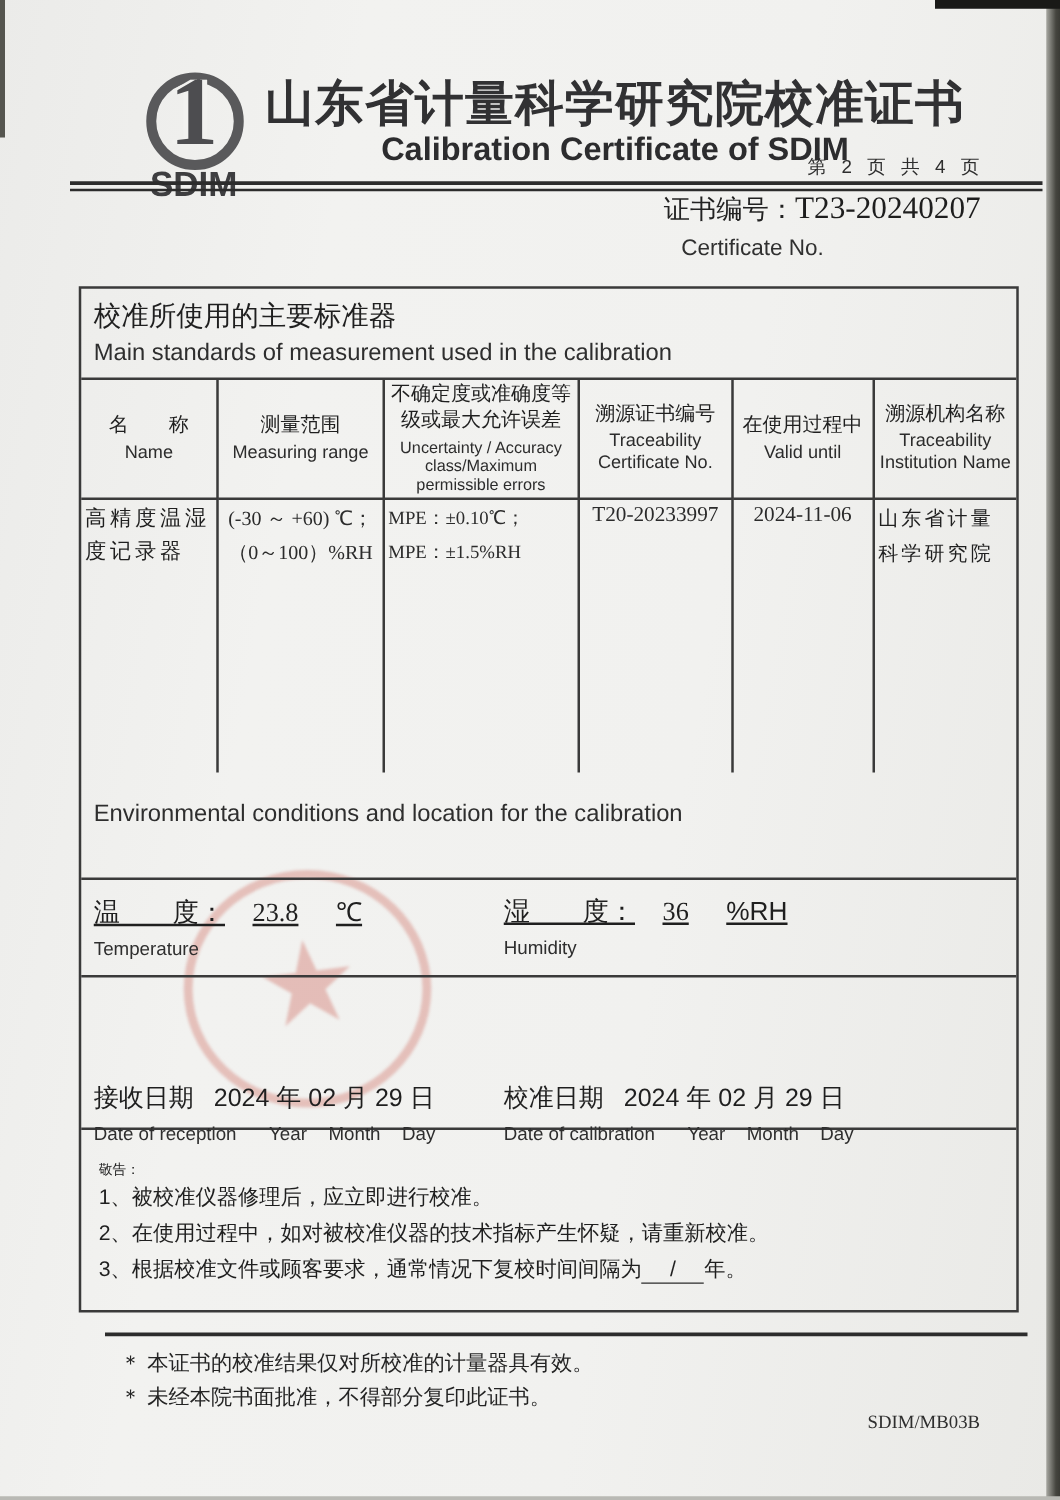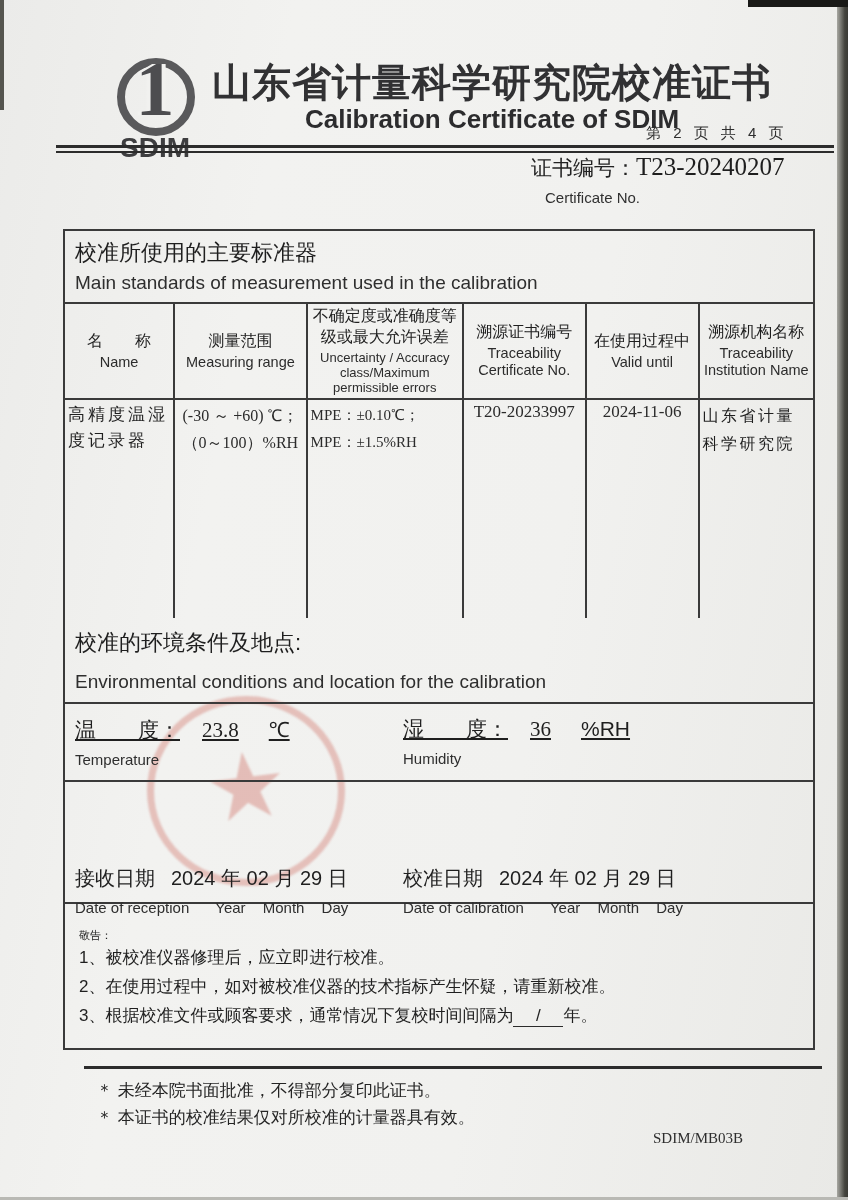--- a/index.html
+++ b/index.html
@@ -27,21 +27,21 @@
     font-family:"Liberation Serif",serif;font-weight:bold;font-size:39px;letter-spacing:1px;color:#313133;white-space:nowrap;}
   .title-en{position:absolute;left:208px;top:104px;width:568px;text-align:center;
     font-weight:bold;font-size:26px;color:#2c2c2e;}
   .page-info{position:absolute;left:646px;top:124px;font-size:15px;letter-spacing:4px;color:#2e2e2e;white-space:nowrap;}
   .rule-double{position:absolute;left:56px;top:145px;width:778px;height:8px;
     border-top:3px solid #2c2c2c;border-bottom:2px solid #2c2c2c;box-sizing:border-box;}
 
   .cert-block{position:absolute;left:531px;top:153px;}
   .cert-line1{font-size:21px;color:#222;white-space:nowrap;}
   .cert-number{font-family:"Liberation Serif",serif;font-size:25px;color:#1e1e1e;}
-  .cert-en{margin-top:7px;margin-left:14px;font-size:15px;color:#303030;}
+  .cert-en{margin-top:7px;margin-left:14px;font-size:18px;color:#303030;}
 
   
   .stamp{position:absolute;left:147px;top:696px;width:198px;height:190px;filter:blur(1.3px);pointer-events:none;}
   .stamp-ring{position:absolute;left:0;top:0;right:0;bottom:0;border:7px solid rgba(198,77,64,0.30);border-radius:50%;}
   .stamp-star{position:absolute;left:50%;top:50%;transform:translate(-50%,-54%) rotate(-7deg);
     font-size:92px;color:rgba(198,77,64,0.32);}
 
   
   .main-box{position:absolute;left:63px;top:229px;width:752px;height:821px;
     border:2px solid #3a3a3a;box-sizing:border-box;}
@@ -85,21 +85,21 @@
   .date-value{margin-left:16px;}
   .ymd{margin-left:26px;word-spacing:13px;}
 
   .notice{position:absolute;left:0;top:690px;width:100%;height:129px;box-sizing:border-box;padding:7px 14px;}
   .notice-title{font-size:11px;color:#1f1f1f;}
   .notice-item{font-size:17px;line-height:1.72;color:#1f1f1f;}
   .slash-underline{display:inline-block;width:50px;text-align:center;border-bottom:1.5px solid #2b2b2b;line-height:1.15;}
 
   .footer-rule{position:absolute;left:84px;top:1066px;width:738px;height:2.5px;background:#2c2c2c;}
   .footnotes{position:absolute;left:96px;top:1077px;font-size:17px;line-height:1.6;color:#242424;}
-  .form-code{position:absolute;left:653px;top:1130px;font-family:"Liberation Serif",serif;font-size:15px;color:#2e2e2e;}
+  .form-code{position:absolute;left:694px;top:1130px;font-family:"Liberation Serif",serif;font-size:15px;color:#2e2e2e;}
 </style>
 </head>
 <body>
 
 <div class="page">
 
   <div class="scan-right"></div>
   <div class="scan-top-right"></div>
   <div class="scan-top-left"></div>
   <div class="scan-bottom"></div>
@@ -182,21 +182,20 @@
           <div>MPE：±1.5%RH</div>
         </td>
         <td class="cell-certno">T20-20233997</td>
         <td class="cell-valid">2024-11-06</td>
         <td class="cell-inst">山东省计量科学研究院</td>
       </tr>
     </tbody>
       </table>
 
     <div class="sec sec-env">
-      <div class="sec-title-cn">校准的环境条件及地点:</div>
       <div class="sec-title-en">Environmental conditions and location for the calibration</div>
     </div>
 
     <div class="sec env-row row-th">
       <div class="env-left">
         <div class="env-line">
           <span>温　　度：</span><span class="env-value">23.8</span><span class="env-unit">℃</span>
         </div>
         <div class="env-sub">Temperature</div>
       </div>
@@ -233,18 +232,18 @@
       <div class="notice-item">1、被校准仪器修理后，应立即进行校准。</div>
       <div class="notice-item">2、在使用过程中，如对被校准仪器的技术指标产生怀疑，请重新校准。</div>
       <div class="notice-item">
         <span>3、根据校准文件或顾客要求，通常情况下复校时间间隔为</span><span class="slash-underline">/</span><span>年。</span>
       </div>
     </div>
   </div>
 
   <div class="footer-rule"></div>
   <div class="footnotes">
+    <div>＊ 本证书的校准结果仅对所校准的计量器具有效。</div>
     <div>＊ 未经本院书面批准，不得部分复印此证书。</div>
-    <div>＊ 本证书的校准结果仅对所校准的计量器具有效。</div>
   </div>
   <div class="form-code">SDIM/MB03B</div>
 
 </div>
 
 </body></html>

